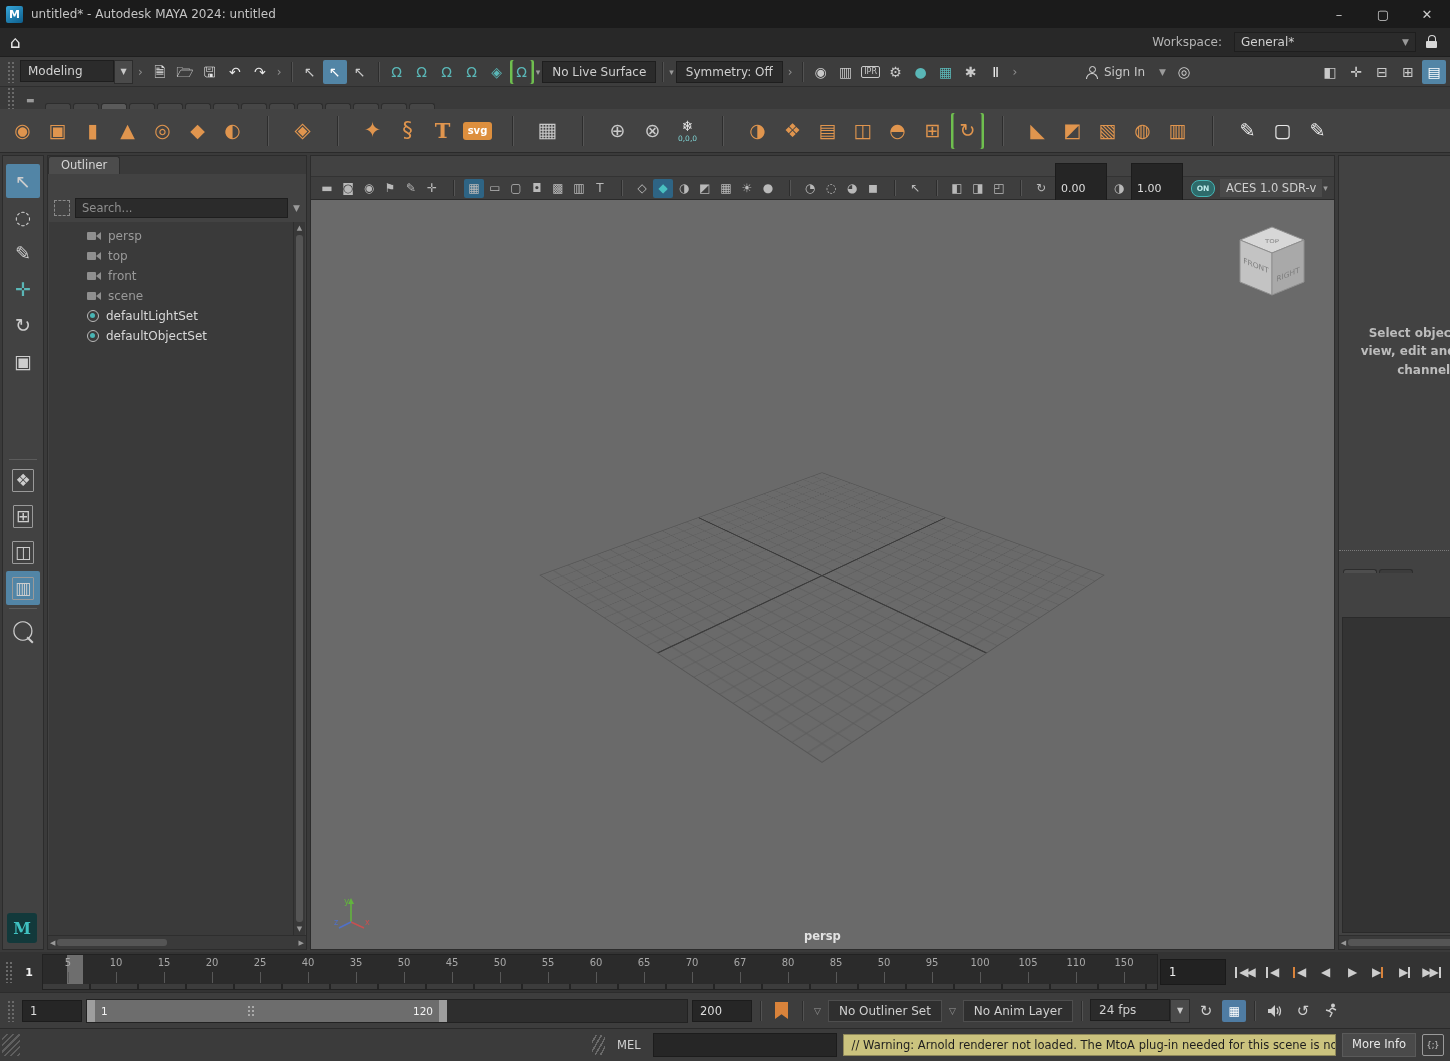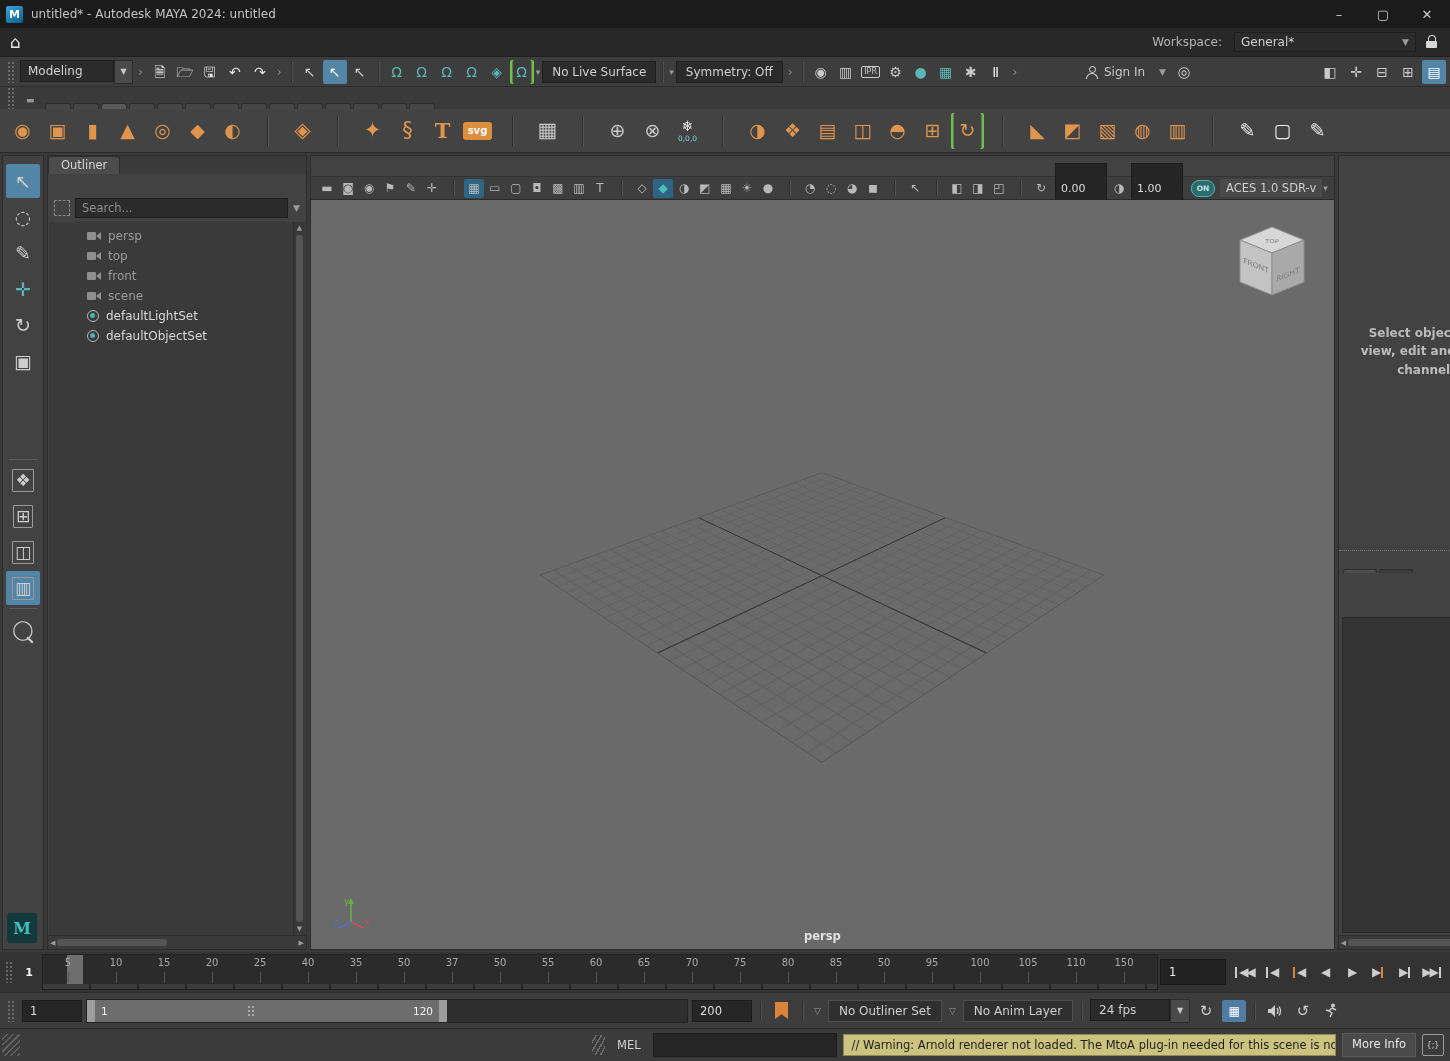--- a/index.html
+++ b/index.html
@@ -789,27 +789,27 @@
       <div class="cfmarker"></div>
       <div class="ticks">
           <span class="tick"><span>5</span></span>
           <span class="tick"><span>10</span></span>
           <span class="tick"><span>15</span></span>
           <span class="tick"><span>20</span></span>
           <span class="tick"><span>25</span></span>
           <span class="tick"><span>40</span></span>
           <span class="tick"><span>35</span></span>
           <span class="tick"><span>50</span></span>
-          <span class="tick"><span>37</span></span>
+          <span class="tick"><span>45</span></span>
           <span class="tick"><span>50</span></span>
           <span class="tick"><span>55</span></span>
           <span class="tick"><span>60</span></span>
           <span class="tick"><span>65</span></span>
           <span class="tick"><span>70</span></span>
-          <span class="tick"><span>75</span></span>
+          <span class="tick"><span>67</span></span>
           <span class="tick"><span>80</span></span>
           <span class="tick"><span>85</span></span>
           <span class="tick"><span>50</span></span>
           <span class="tick"><span>95</span></span>
           <span class="tick"><span>100</span></span>
           <span class="tick"><span>105</span></span>
           <span class="tick"><span>110</span></span>
           <span class="tick"><span>150</span></span>
           <span class="tick"></span>
         </div>

